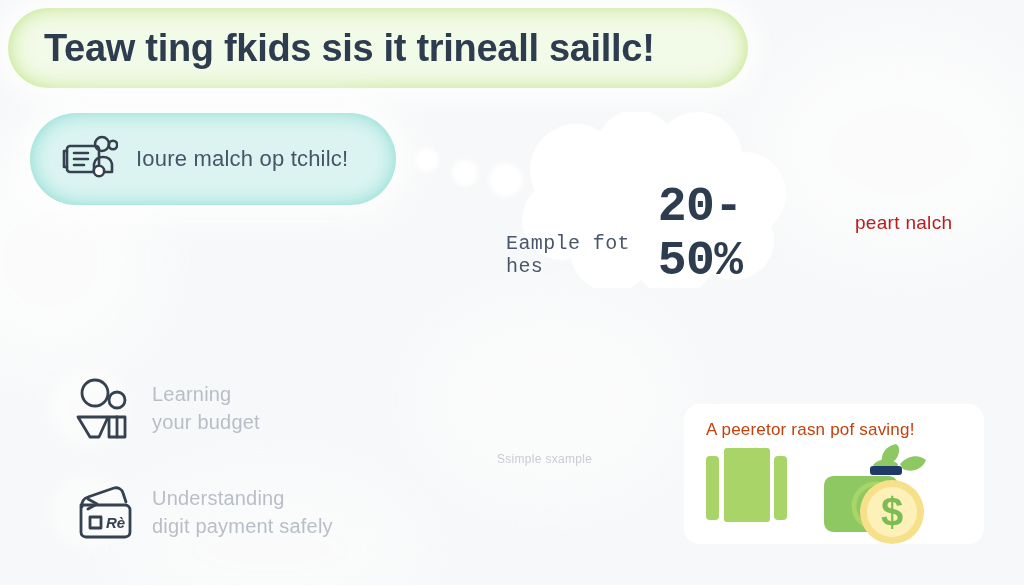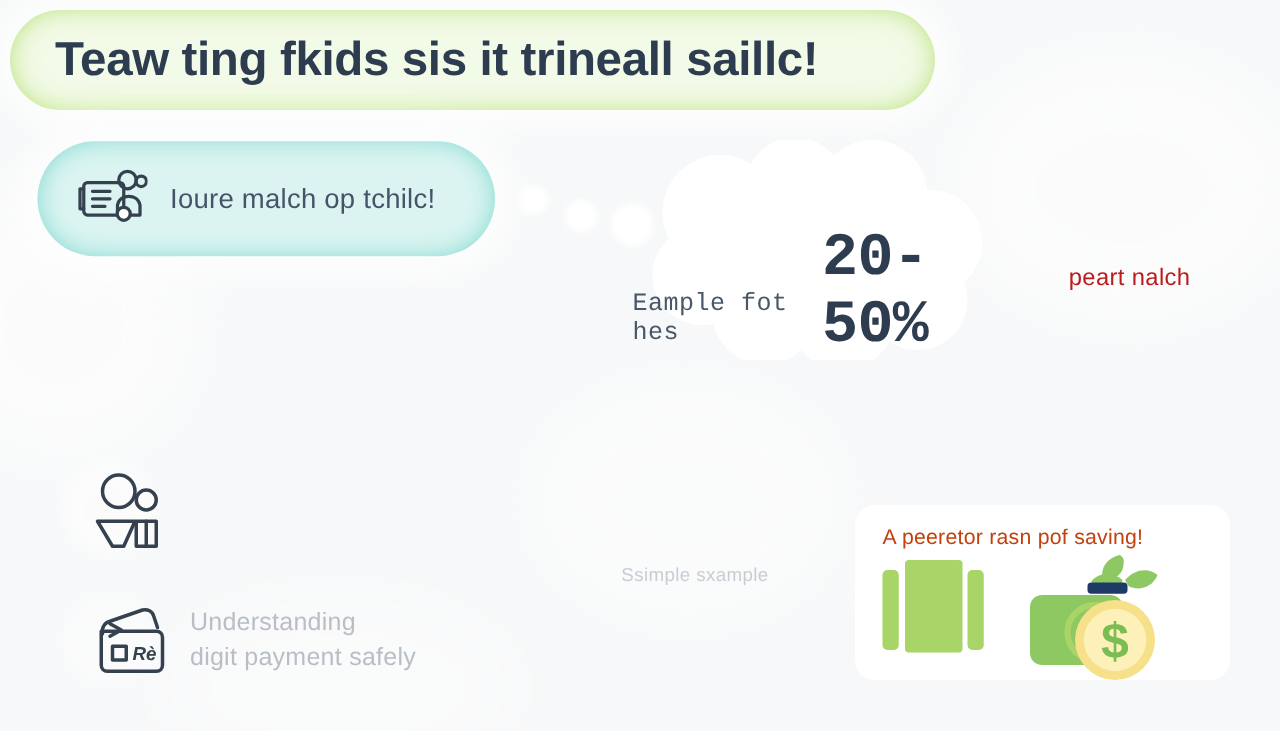--- a/index.html
+++ b/index.html
@@ -60,21 +60,21 @@
   .cloud-label{font-size:20px;color:#4a5768;letter-spacing:.4px;margin-bottom:10px;}
   .cloud-value{font-size:48px;font-weight:700;color:#2e3c4f;letter-spacing:-.5px;}
 
   
   .faint-label{
     position:absolute;left:855px;top:212px;
     font-size:19px;color:#b91c1c;letter-spacing:.3px;white-space:nowrap;
   }
   .simple-label{
     position:absolute;left:497px;top:452px;
-    font-size:15px;color:#c9cdd3;letter-spacing:.3px;white-space:nowrap;
+    font-size:12px;color:#c9cdd3;letter-spacing:.3px;white-space:nowrap;
   }
 
   
   .list-item{position:absolute;display:flex;align-items:center;}
   .li-iconwrap{position:relative;width:100px;height:100px;flex:0 0 auto;
     display:flex;align-items:center;justify-content:flex-end;font-style:italic;}
   .li-circle{position:absolute;inset:12px;border-radius:50%;background:#ffffff;
     filter:blur(7px);opacity:.95;}
   .li-iconwrap svg{position:relative;z-index:1;}
   .li-text{margin-left:14px;font-size:20px;line-height:28px;color:#b9bec6;letter-spacing:.2px;}
@@ -154,20 +154,24 @@
     <span class="li-iconwrap">
       <span class="li-circle" style="opacity:.55;"></span>
       <svg viewBox="0 0 66 62" width="66" height="62" fill="none" stroke="#35414f" stroke-width="2.8" stroke-linecap="round" stroke-linejoin="round">
         <circle cx="23" cy="16" r="13"></circle>
         <circle cx="45" cy="23" r="8"></circle>
         <path d="M6 40h30l-9 20h-9z"></path>
         <path d="M37 40h16v20H37z"></path>
         <path d="M45 40v20"></path>
       </svg>
     </span>
+    <span class="li-text">
+      <span class="l1">Learning</span>
+      <span class="l2">your budget</span>
+    </span>
   </div>
 
   <div class="list-item" style="left:38px;top:462px;">
     <span class="li-iconwrap">
       <span class="li-circle" style="opacity:.45;"></span>
       <svg viewBox="0 0 66 62" width="66" height="62" fill="none" stroke="#35414f" stroke-width="2.8" stroke-linecap="round" stroke-linejoin="round">
         <path d="M10 26c-1-5 2-9 6-10l26-9c4-1 8 1 9 5l3 9"></path>
         <path d="M9 24h44c3 0 5 2 5 5v22c0 3-2 5-5 5H14c-3 0-5-2-5-5z"></path>
         <path d="M16 18l9 5-9 5"></path>
         <rect x="18" y="36" width="11" height="11"></rect>

